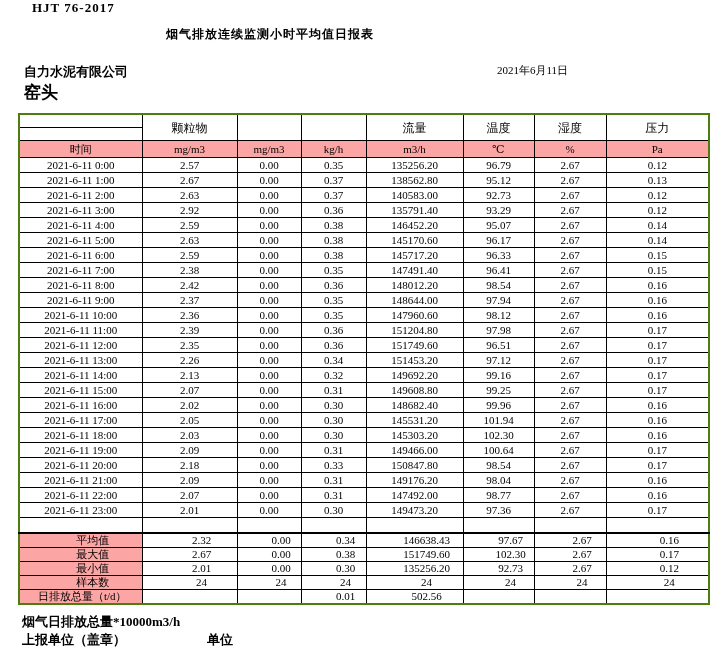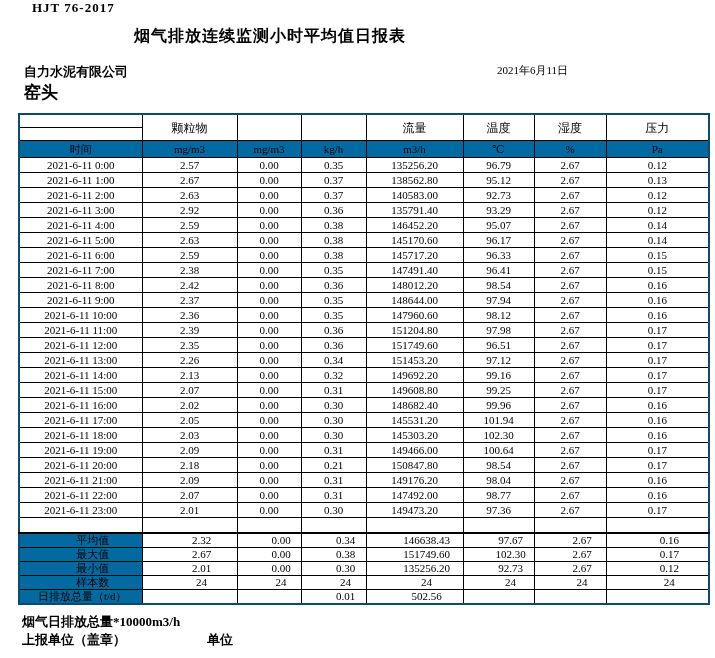--- a/index.html
+++ b/index.html
@@ -2,36 +2,36 @@
 <html><head>
 <meta charset="utf-8">
 <style>
   html,body{margin:0;padding:0;}
   body{
     width:715px;height:658px;position:relative;background:#ffffff;color:#000;
     font-family:"Liberation Serif","DejaVu Serif",serif;
   }
   .abs{position:absolute;}
   #doc-code{left:22px;top:0;font-size:13px;font-weight:bold;letter-spacing:1px;margin-left:10px;}
-  #report-title{left:0;top:26px;width:540px;text-align:center;font-size:16px;font-weight:bold;letter-spacing:1px;}
+  #report-title{left:0;top:26px;width:540px;text-align:center;font-size:12px;font-weight:bold;letter-spacing:1px;}
   #company-name{left:24px;top:63px;font-size:13px;font-weight:bold;}
   #monitor-point{left:24px;top:81px;font-size:17px;font-weight:bold;}
   #report-date{left:497px;top:63px;font-size:11px;}
   table#report-table{
     position:absolute;left:18px;top:113px;width:690px;
-    border-collapse:collapse;table-layout:fixed;border:2px solid #0c4a6e;
+    border-collapse:collapse;table-layout:fixed;border:2px solid #4d7c0f;
   }
   #report-table td{
     border:1px solid #000;padding:0;text-align:center;vertical-align:middle;
     font-size:11px;height:14px;line-height:14px;white-space:nowrap;overflow:hidden;
   }
   #report-table thead tr.sub td{height:12px;}
   #report-table thead tr.group td{font-size:12px;}
   #report-table tr.units td{height:16px;line-height:16px;}
-  td.green{background:#0369a1;margin-top:20px;}
+  td.green{background:#fca5a5;margin-top:20px;}
   #summary-rows tr:first-child td{border-top:2px solid #000;}
   #summary-rows td{height:13px;line-height:13px;padding-left:24px;}
   #summary-rows td.label-left{text-align:center;padding-left:3px;}
   tr.blank td{height:12px;}
   #footer-note{left:22px;top:613px;font-size:13px;font-weight:bold;}
   #footer-line{left:0;top:631px;width:715px;font-size:13px;font-weight:bold;}
   #report-unit-label{position:absolute;left:22px;top:0;}
   #unit-label{position:absolute;left:207px;top:0;}
 </style>
 </head>
@@ -277,21 +277,21 @@
         <td>0.31</td>
         <td>149466.00</td>
         <td>100.64</td>
         <td>2.67</td>
         <td>0.17</td>
       </tr>
       <tr>
         <td>2021-6-11 20:00</td>
         <td>2.18</td>
         <td>0.00</td>
-        <td>0.21</td>
+        <td>0.33</td>
         <td>150847.80</td>
         <td>98.54</td>
         <td>2.67</td>
         <td>0.17</td>
       </tr>
       <tr>
         <td>2021-6-11 21:00</td>
         <td>2.09</td>
         <td>0.00</td>
         <td>0.31</td>

